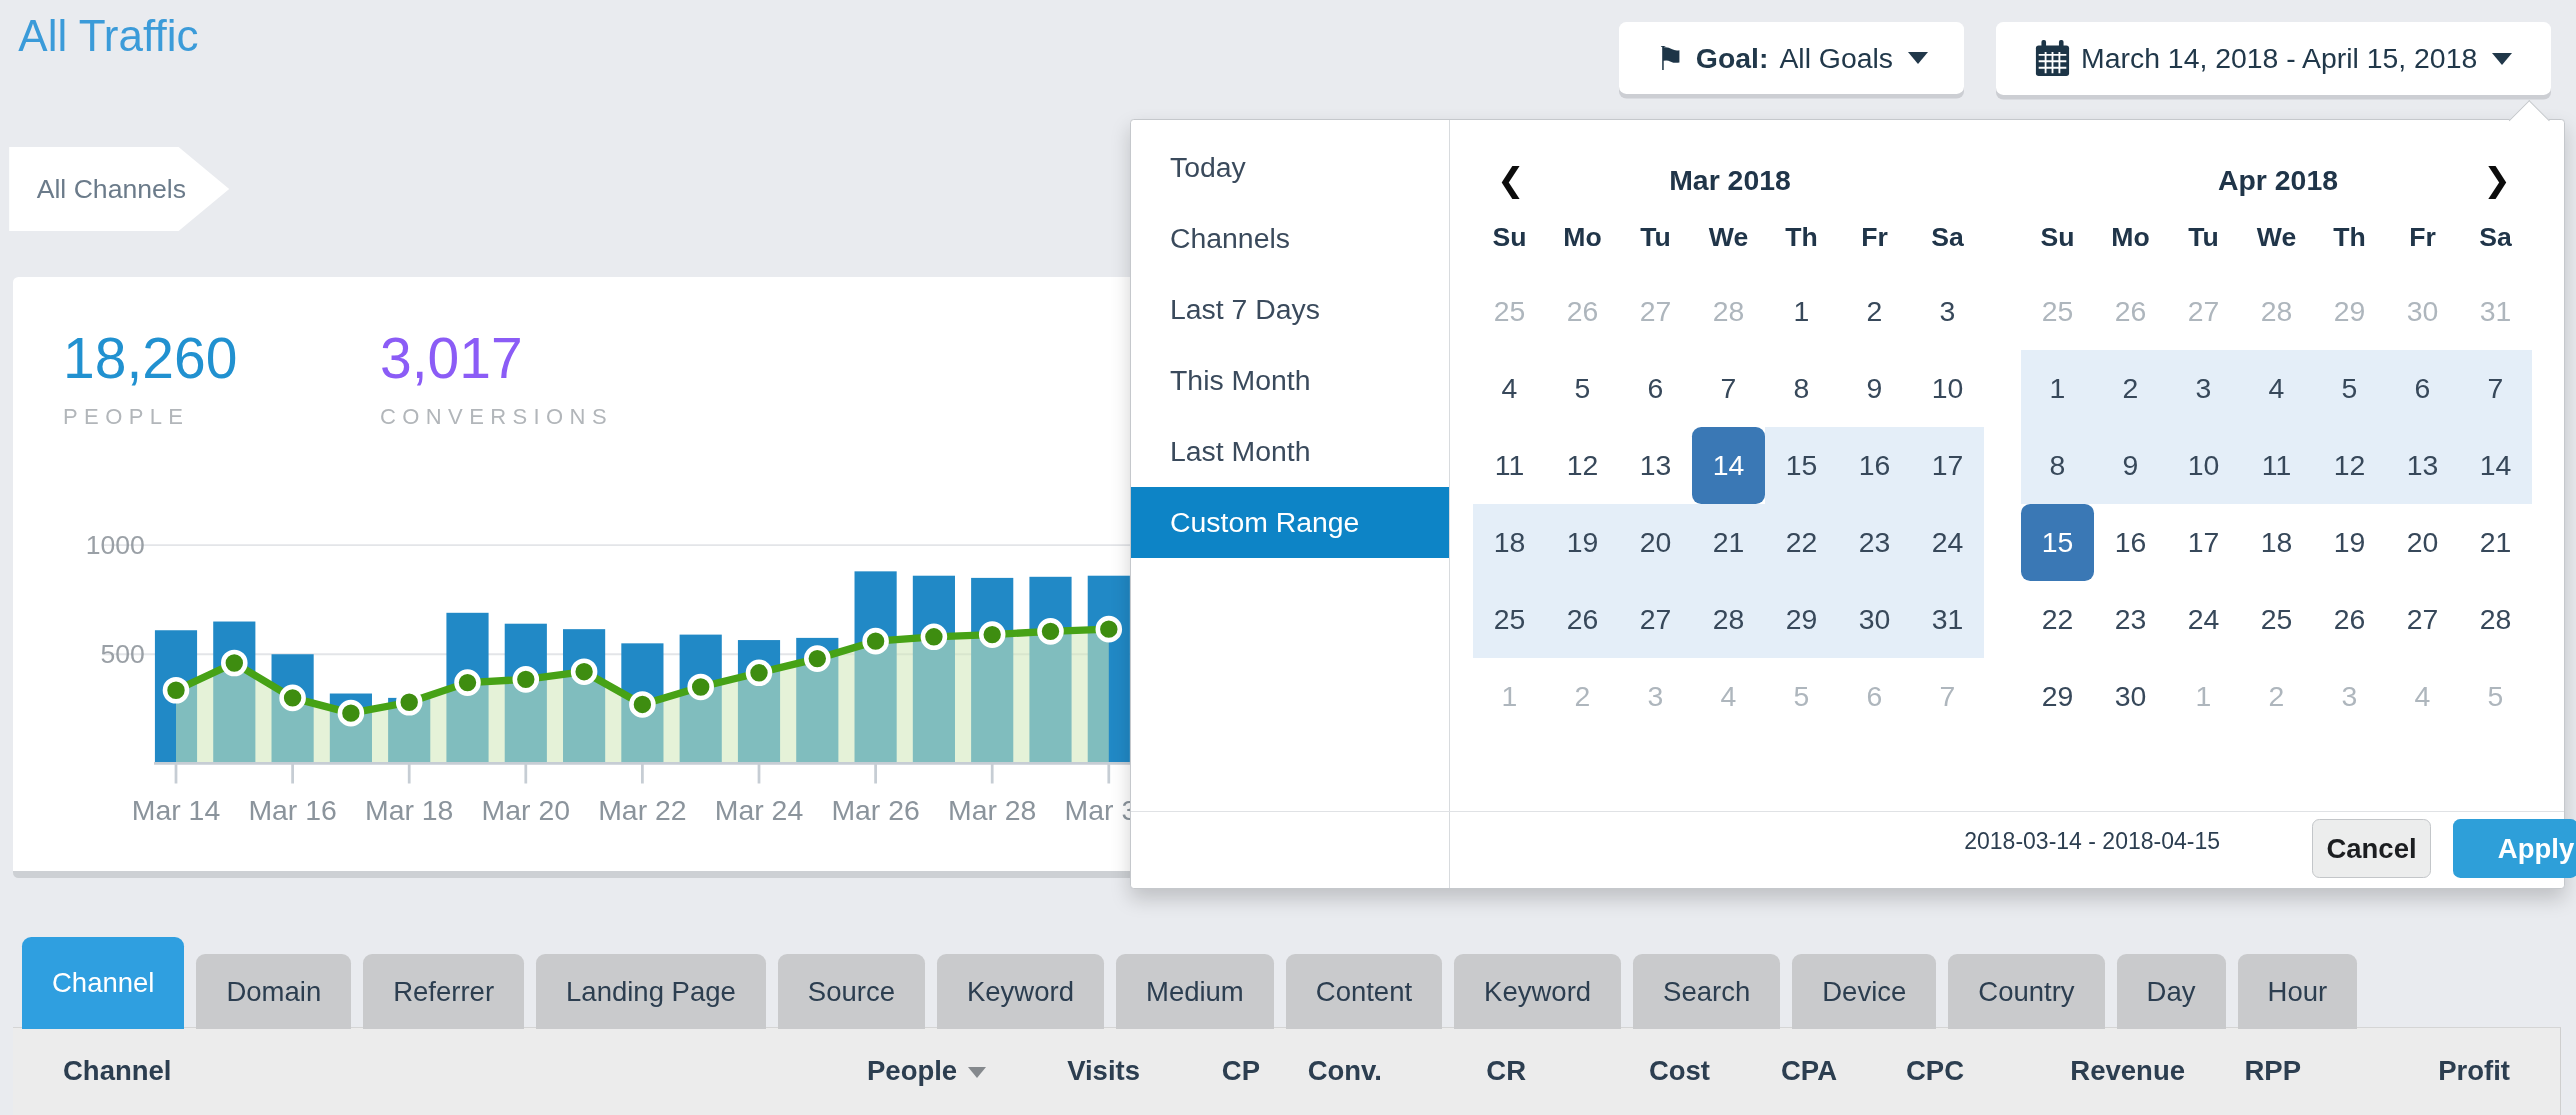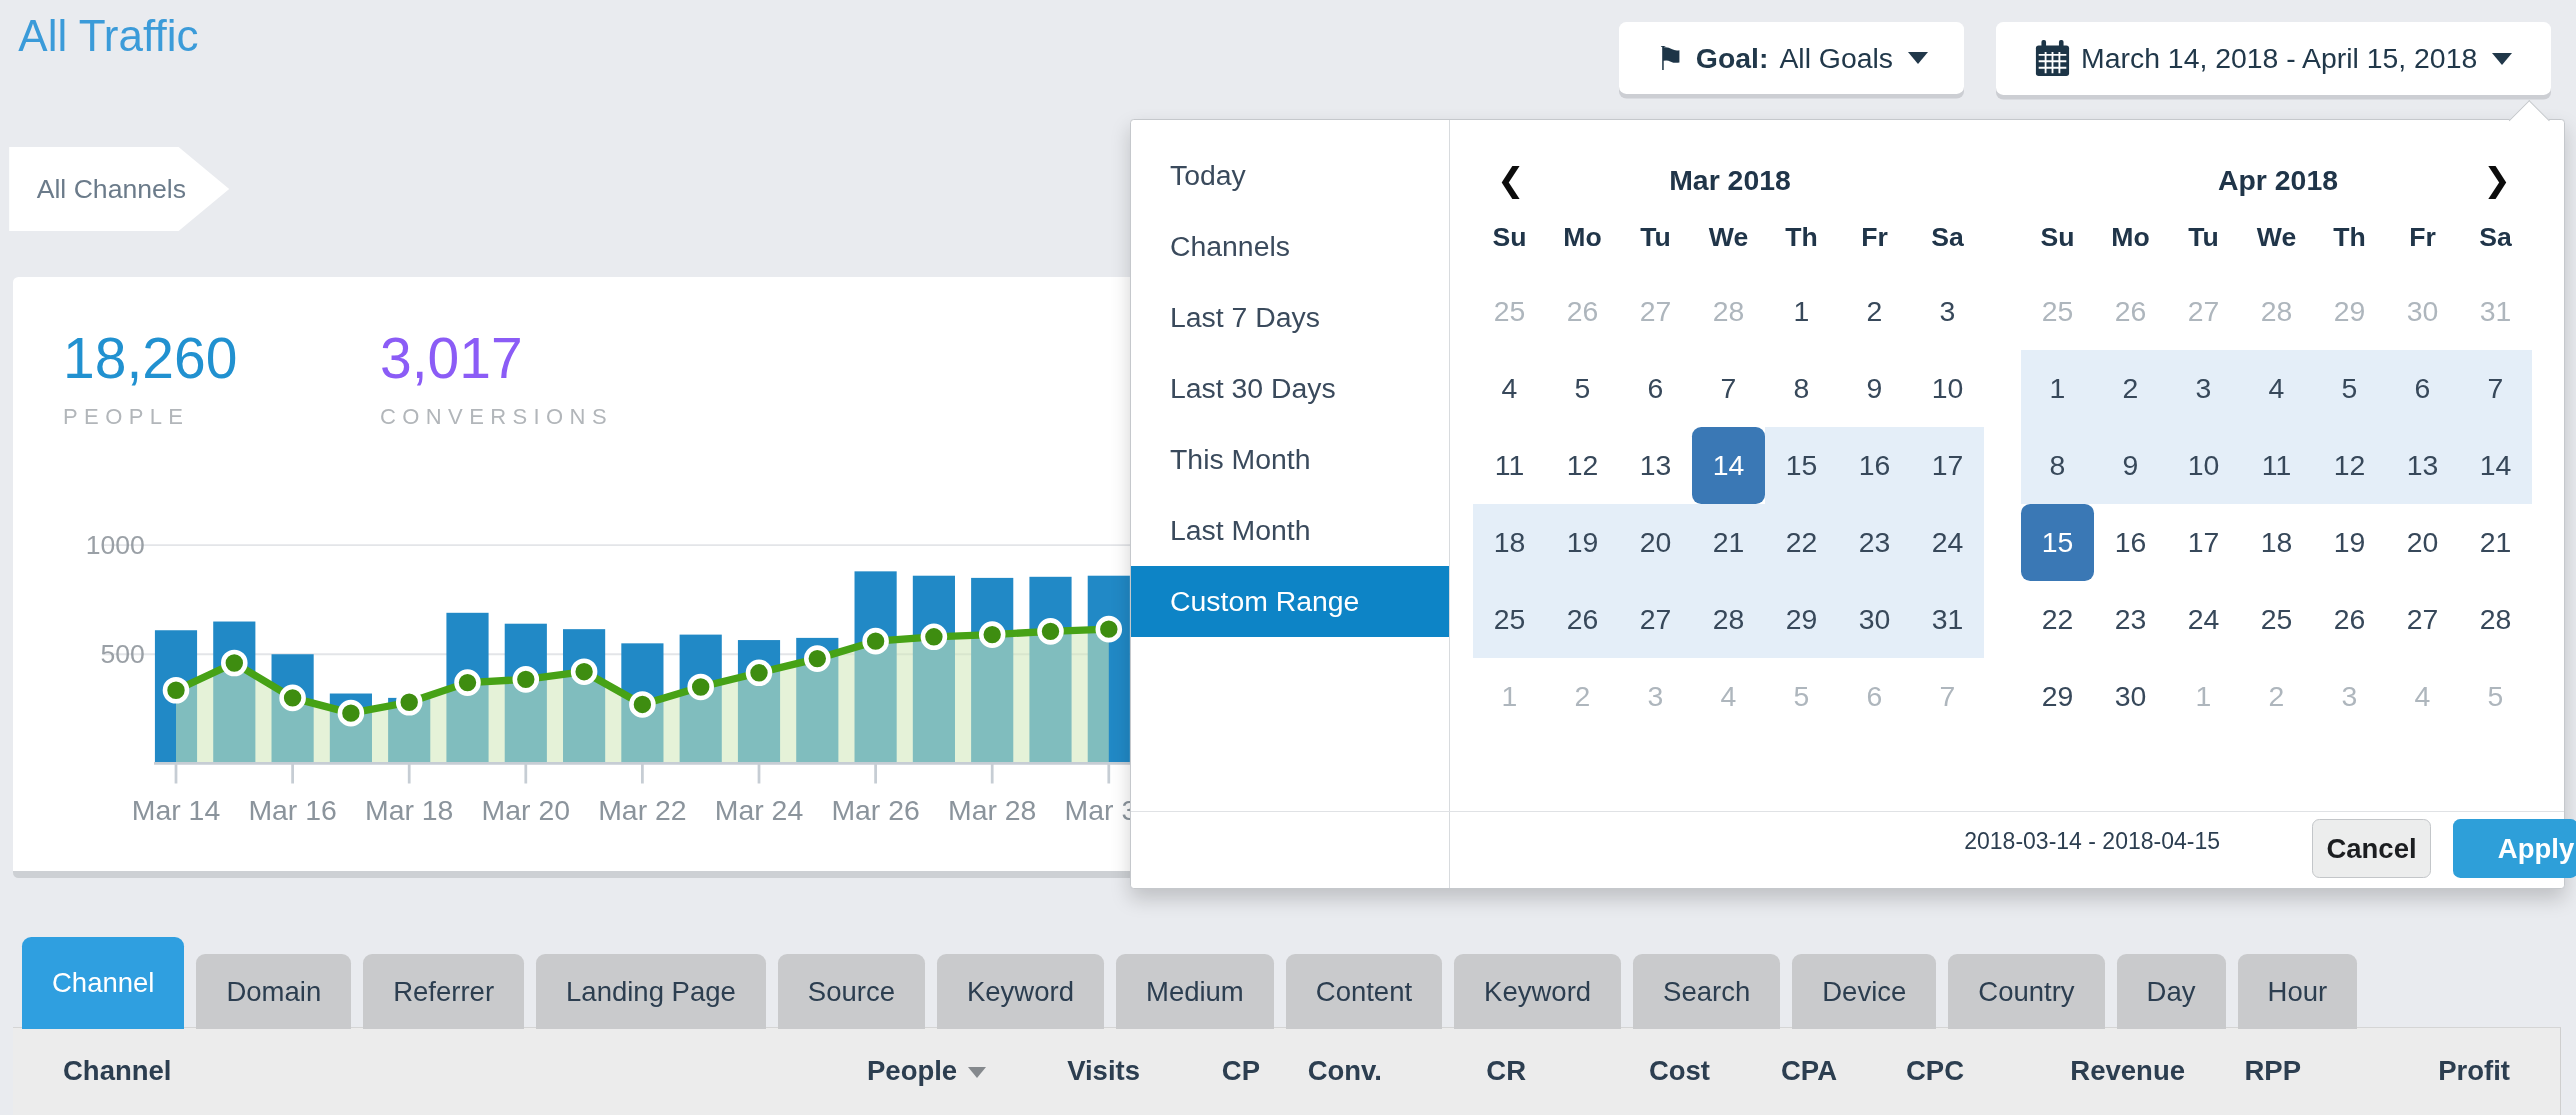--- a/index.html
+++ b/index.html
@@ -32,21 +32,21 @@
   #stat-conv{left:367px;}   #stat-conv .num{color:#8b5cf6;}
 
   #chart-svg{position:absolute;left:42px;top:237px;}
 
   
   .picker{position:absolute;left:1130px;top:119px;width:1433px;height:768px;background:#fff;
           border:0.9px solid #c5c8cc;border-radius:3.7px;box-shadow:0 9.2px 20px rgba(0,0,0,.18);z-index:40;}
   .notch{position:absolute;left:2515px;top:106px;width:27.5px;height:27.5px;background:#fff;
          transform:rotate(45deg);border-left:0.9px solid #c5c8cc;border-top:0.9px solid #c5c8cc;z-index:41;}
   .presets{position:absolute;left:0;top:0;width:319px;height:100%;border-right:0.9px solid #d8dbde;
-           box-sizing:border-box;padding-top:20px;}
+           box-sizing:border-box;padding-top:12px;}
   .preset{height:71px;display:flex;align-items:center;padding-left:39px;font-size:28.4px;
           color:#3a4a5c;cursor:pointer;}
   .preset.selected{background:#0d84c6;color:#fff;}
 
   .cal{position:absolute;top:27.5px;width:514px;}
   .cal-mar{left:342px;} .cal-apr{left:890px;}
   .cal-title{position:relative;height:64px;text-align:center;font-size:28.4px;font-weight:bold;
              color:#203549;line-height:64px;}
   .cal-nav{position:absolute;top:0;font-size:33px;font-weight:bold;color:#0c0c0c;cursor:pointer;line-height:64px;}
   .cal-nav.prev{left:24px;} .cal-nav.next{right:24px;}
@@ -180,21 +180,20 @@
       </svg>
   </div>
 
   <div class="notch"></div>
 
   <div class="picker">
     <div class="presets" id="presets">
         <div class="preset">Today</div>
         <div class="preset">Channels</div>
         <div class="preset">Last 7 Days</div>
-        <div class="preset">Last 30 Days</div>
         <div class="preset">This Month</div>
         <div class="preset">Last Month</div>
         <div class="preset selected">Custom Range</div>
       </div>
     <div class="cal cal-mar" id="cal-0">
         <div class="cal-title">Mar 2018<span class="cal-nav prev">❮</span></div>
         <div class="dow-row">
           <div class="dow">Su</div>
           <div class="dow">Mo</div>
           <div class="dow">Tu</div>

